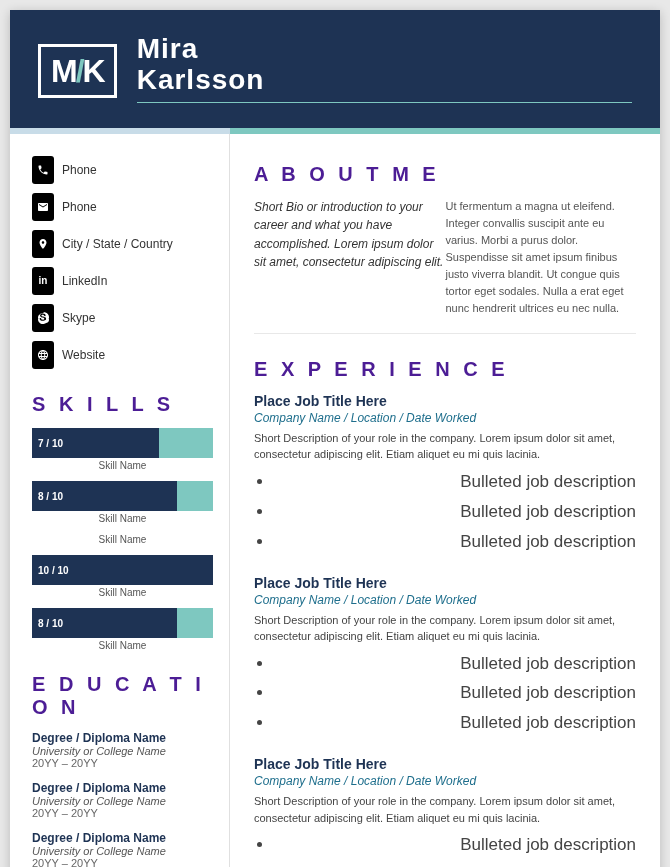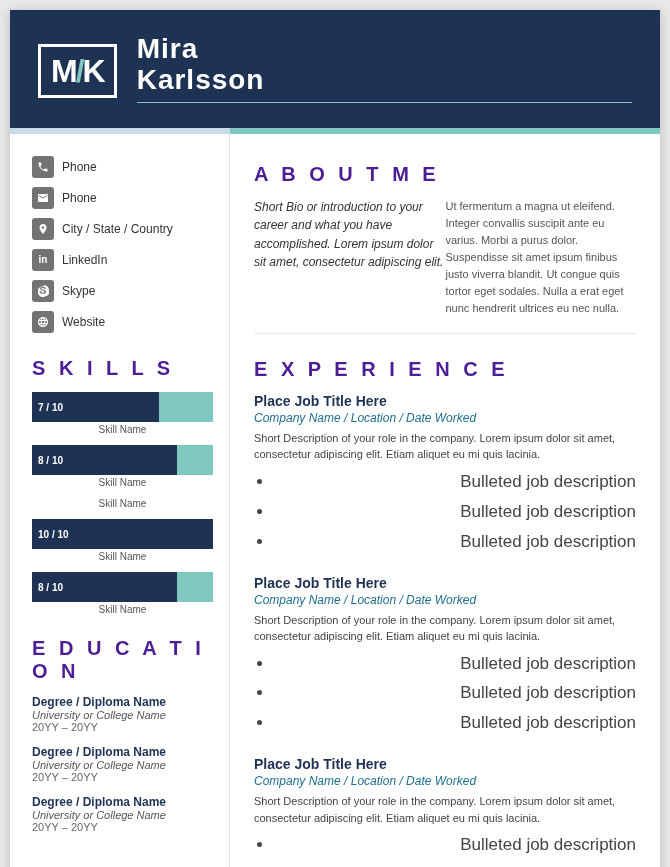--- a/index.html
+++ b/index.html
@@ -86,22 +86,22 @@
     .contact-list li {
       display: flex;
       align-items: center;
       gap: 8px;
       font-size: 12px;
       color: #333;
       margin-bottom: 9px;
     }
     .contact-icon {
       width: 22px;
-      height: 22px;
-      background: #737373;
+      height: 28px;
+      background: #000000;
       border-radius: 3px;
       display: flex;
       align-items: center;
       justify-content: center;
       flex-shrink: 0;
       color: #fff;
       font-size: 11px;
     }
 
     

